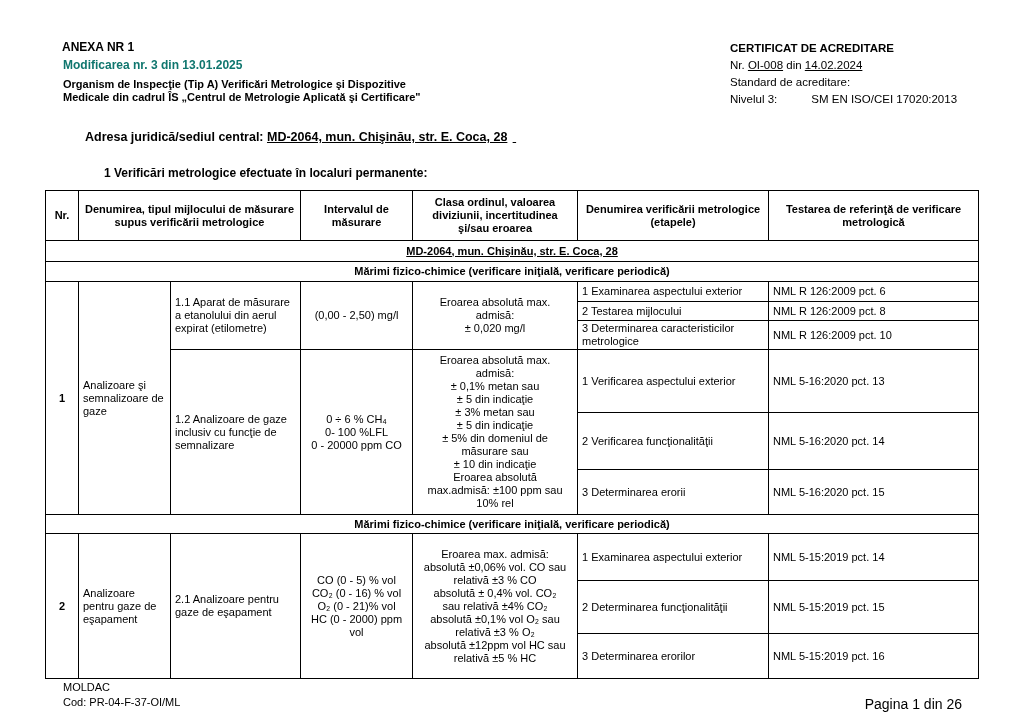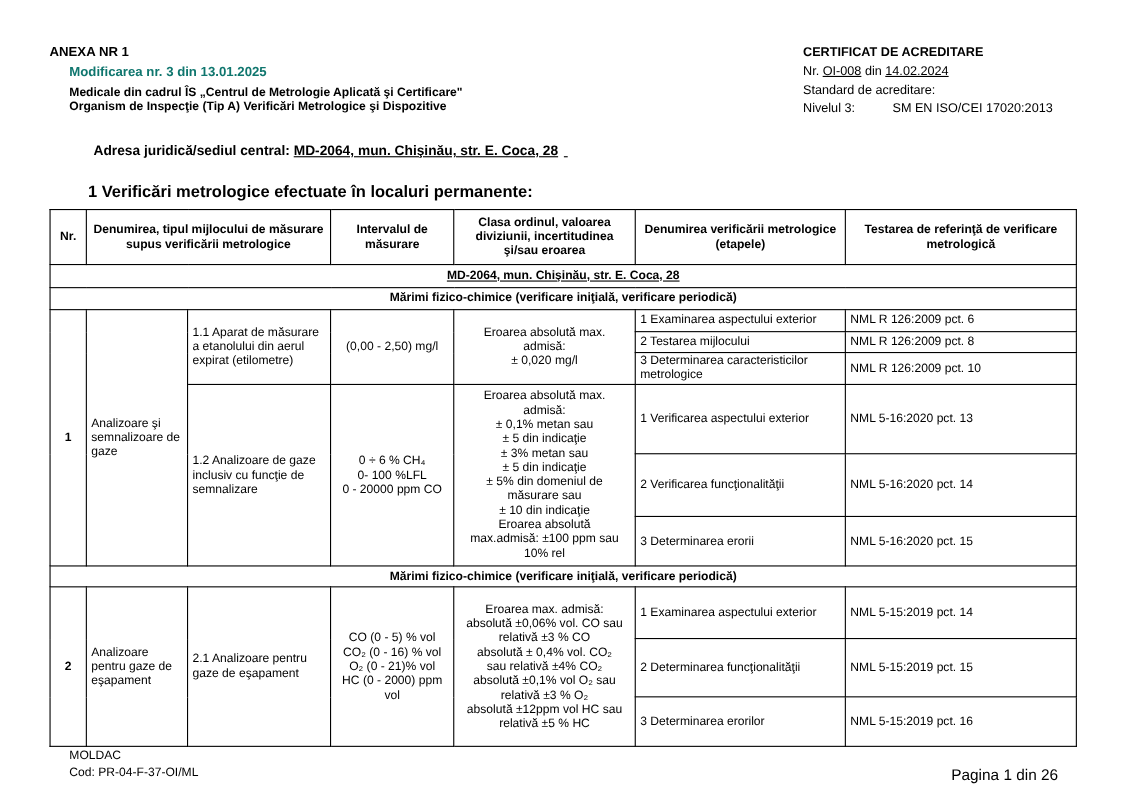--- a/index.html
+++ b/index.html
@@ -7,26 +7,26 @@
     position:relative;width:1024px;height:724px;background:#ffffff;
     font-family:"Liberation Sans", sans-serif;color:#000;overflow:hidden;
   }
   .abs{position:absolute;}
   .b{font-weight:bold;}
   .blue{color:#0f766e;}
   .u{text-decoration:underline;}
   .pre{white-space:pre-line;}
 
   
-  .hl-anexa{left:45px;top:40px;font-size:12px;}
+  .hl-anexa{left:62px;top:40px;font-size:12px;}
   .hl-modif{left:63px;top:58px;font-size:12px;}
   .hl-org{left:63px;top:78px;font-size:11px;line-height:13px;}
   .hr-block{left:730px;top:40px;font-size:11.5px;line-height:17px;}
   .addr{left:85px;top:130px;font-size:12.5px;text-align:center;}
-  .intro{left:80px;top:166px;font-size:15px;}
+  .intro{left:104px;top:166px;font-size:12px;}
 
   
   table.main{
     position:absolute;left:45px;top:190px;width:933px;
     border-collapse:collapse;table-layout:fixed;
   }
   table.main td, table.main th{
     border:1px solid #000;padding:1px 4px;font-size:11px;line-height:13px;
     overflow:hidden;vertical-align:middle;
   }
@@ -51,22 +51,22 @@
   .ft-pagina{right:62px;top:696px;font-size:14px;}
 </style>
 </head>
 <body>
 
 <div class="page">
 
   <div class="abs hl-anexa b">ANEXA NR 1</div>
   <div class="abs hl-modif b blue">Modificarea nr. 3 din 13.01.2025</div>
   <div class="abs hl-org b">
+    <div>Organism de Inspecţie (Tip A) Verificări Metrologice şi Dispozitive</div>
     <div>Medicale din cadrul ÎS „Centrul de Metrologie Aplicată şi Certificare"</div>
-    <div>Organism de Inspecţie (Tip A) Verificări Metrologice şi Dispozitive</div>
   </div>
 
   <div class="abs hr-block">
     <div class="b">CERTIFICAT DE ACREDITARE</div>
     <div><span>Nr. </span><span class="u">OI-008</span><span> din </span><span class="u">14.02.2024</span></div>
     <div>Standard de acreditare:</div>
     <div><span>Nivelul 3:</span><span style="display:inline-block;width:34px;"></span><span>SM EN ISO/CEI 17020:2013</span></div>
   </div>
 
   <div class="abs addr b"><span>Adresa juridică/sediul central: </span><span class="u">MD-2064, mun. Chişinău, str. E. Coca, 28</span><span class="u" style="display:inline-block;width:14px;">&nbsp;</span></div>

